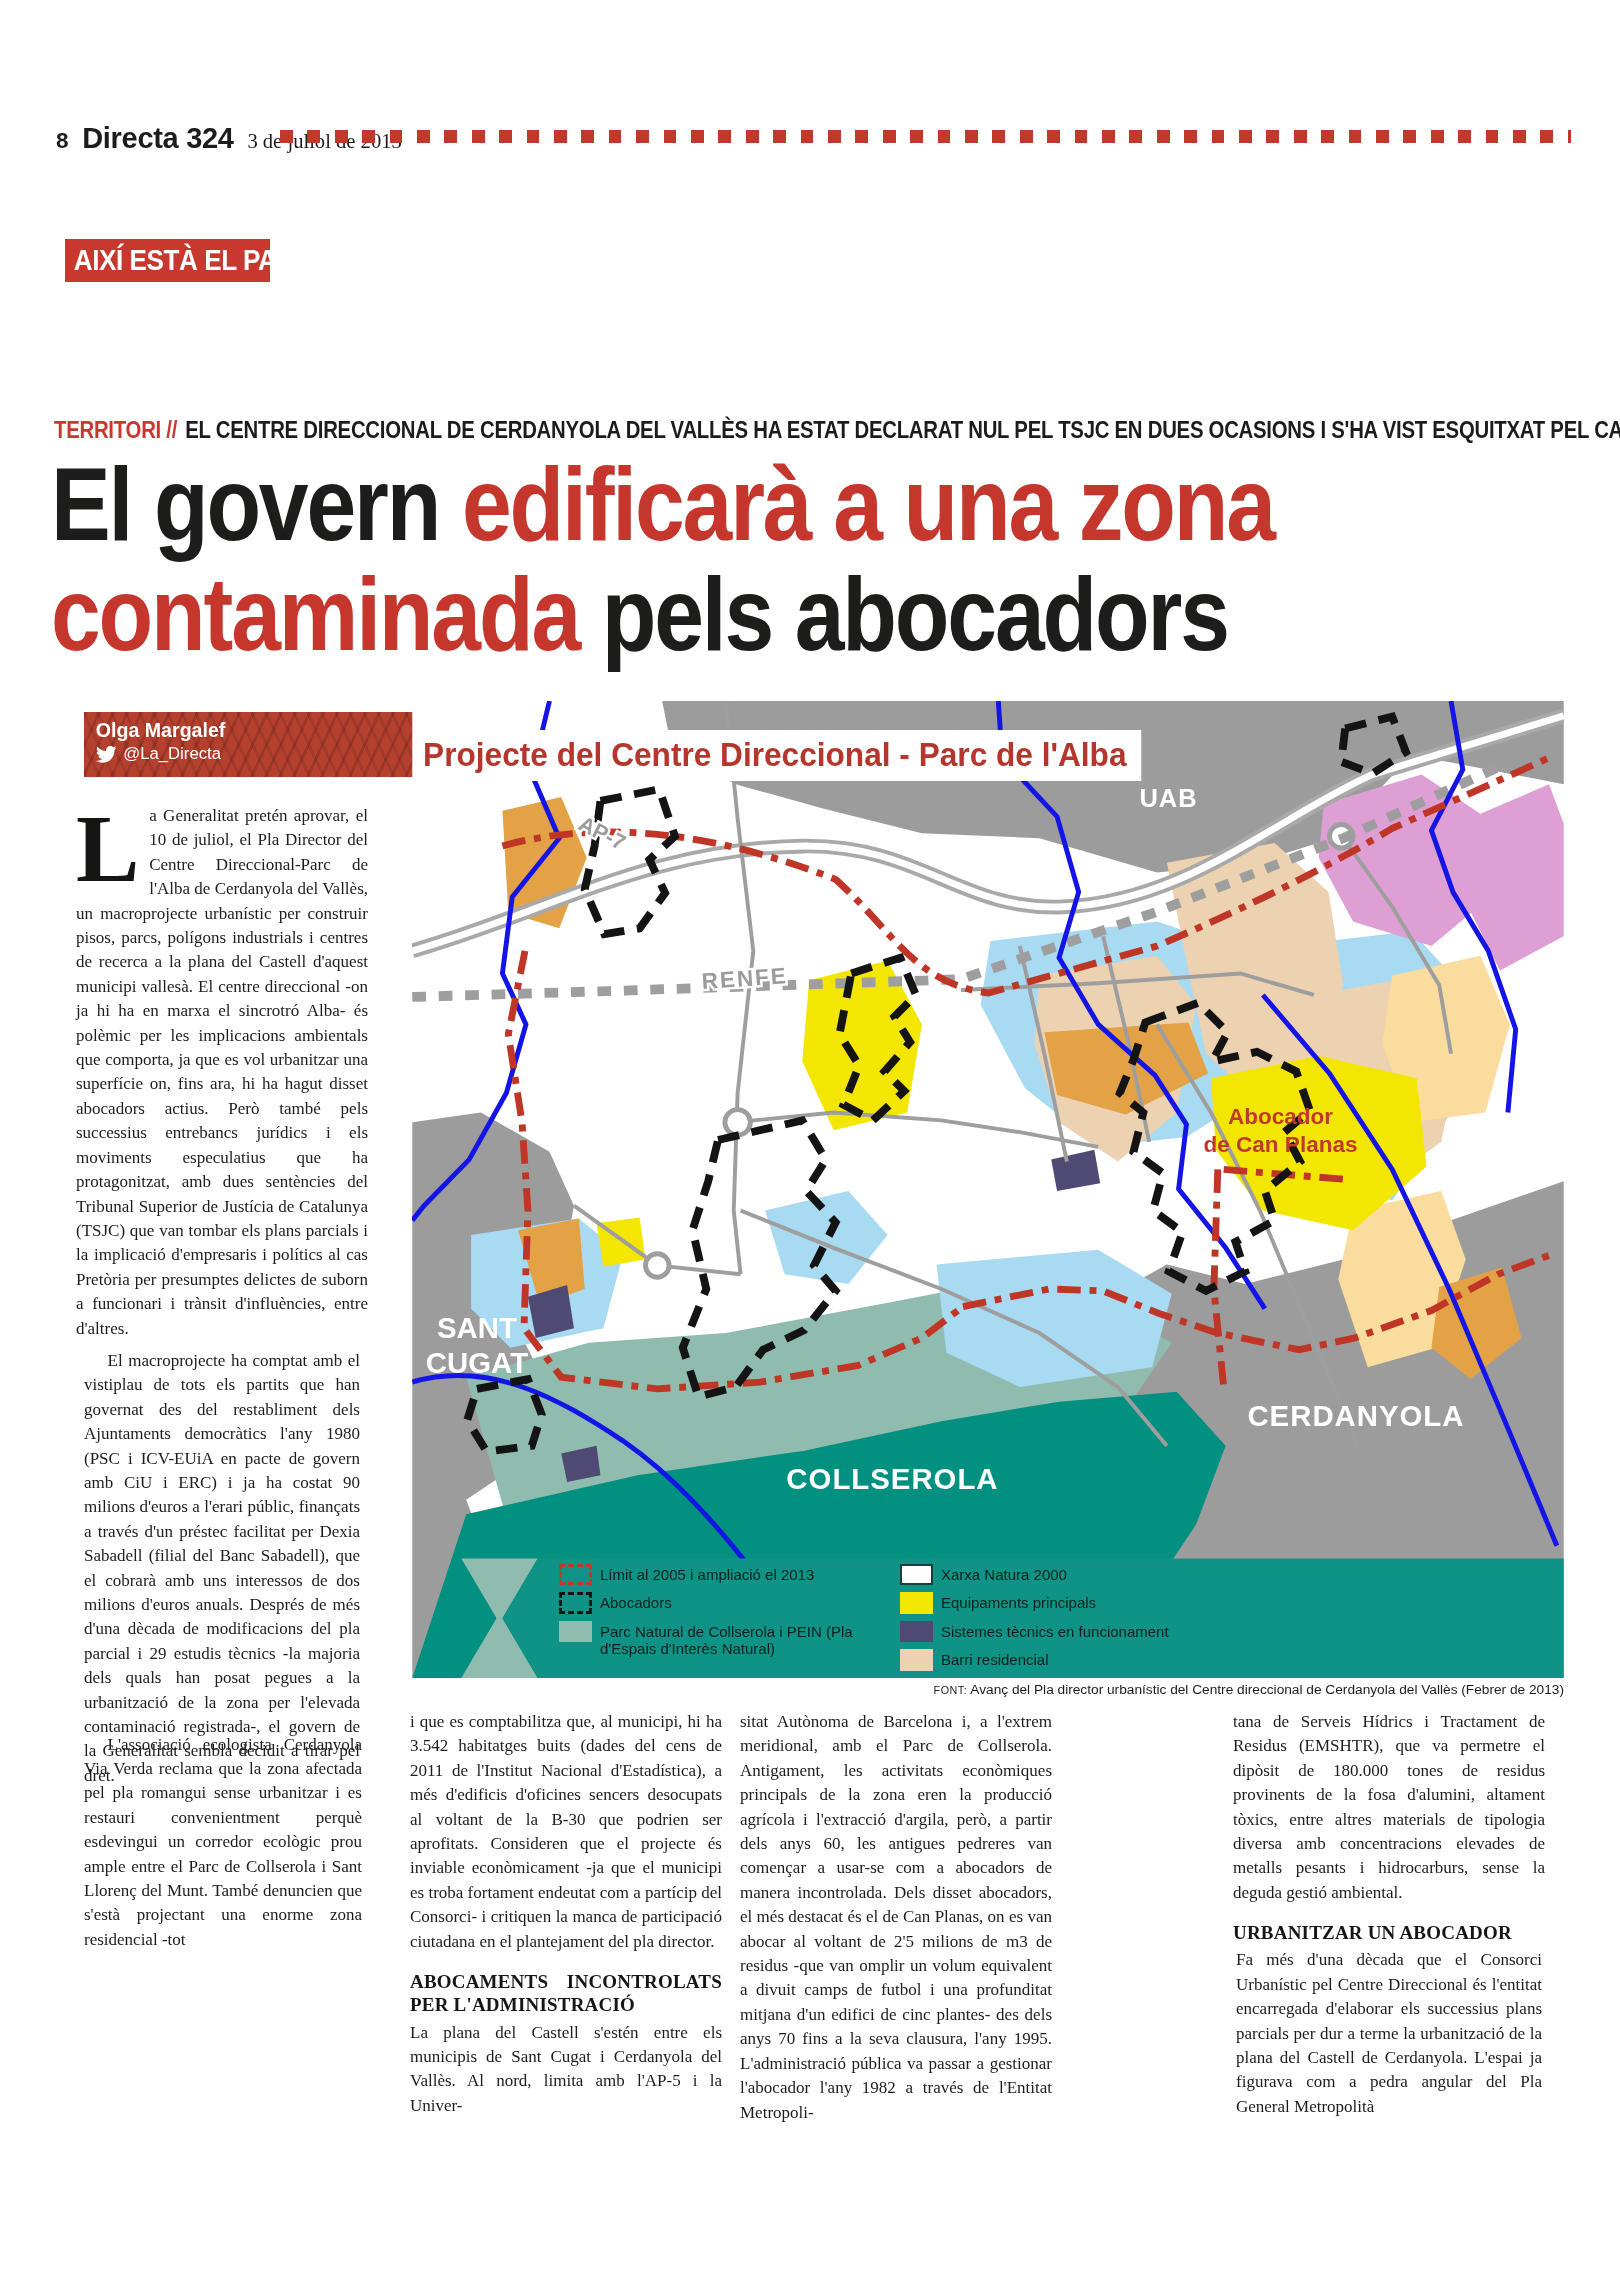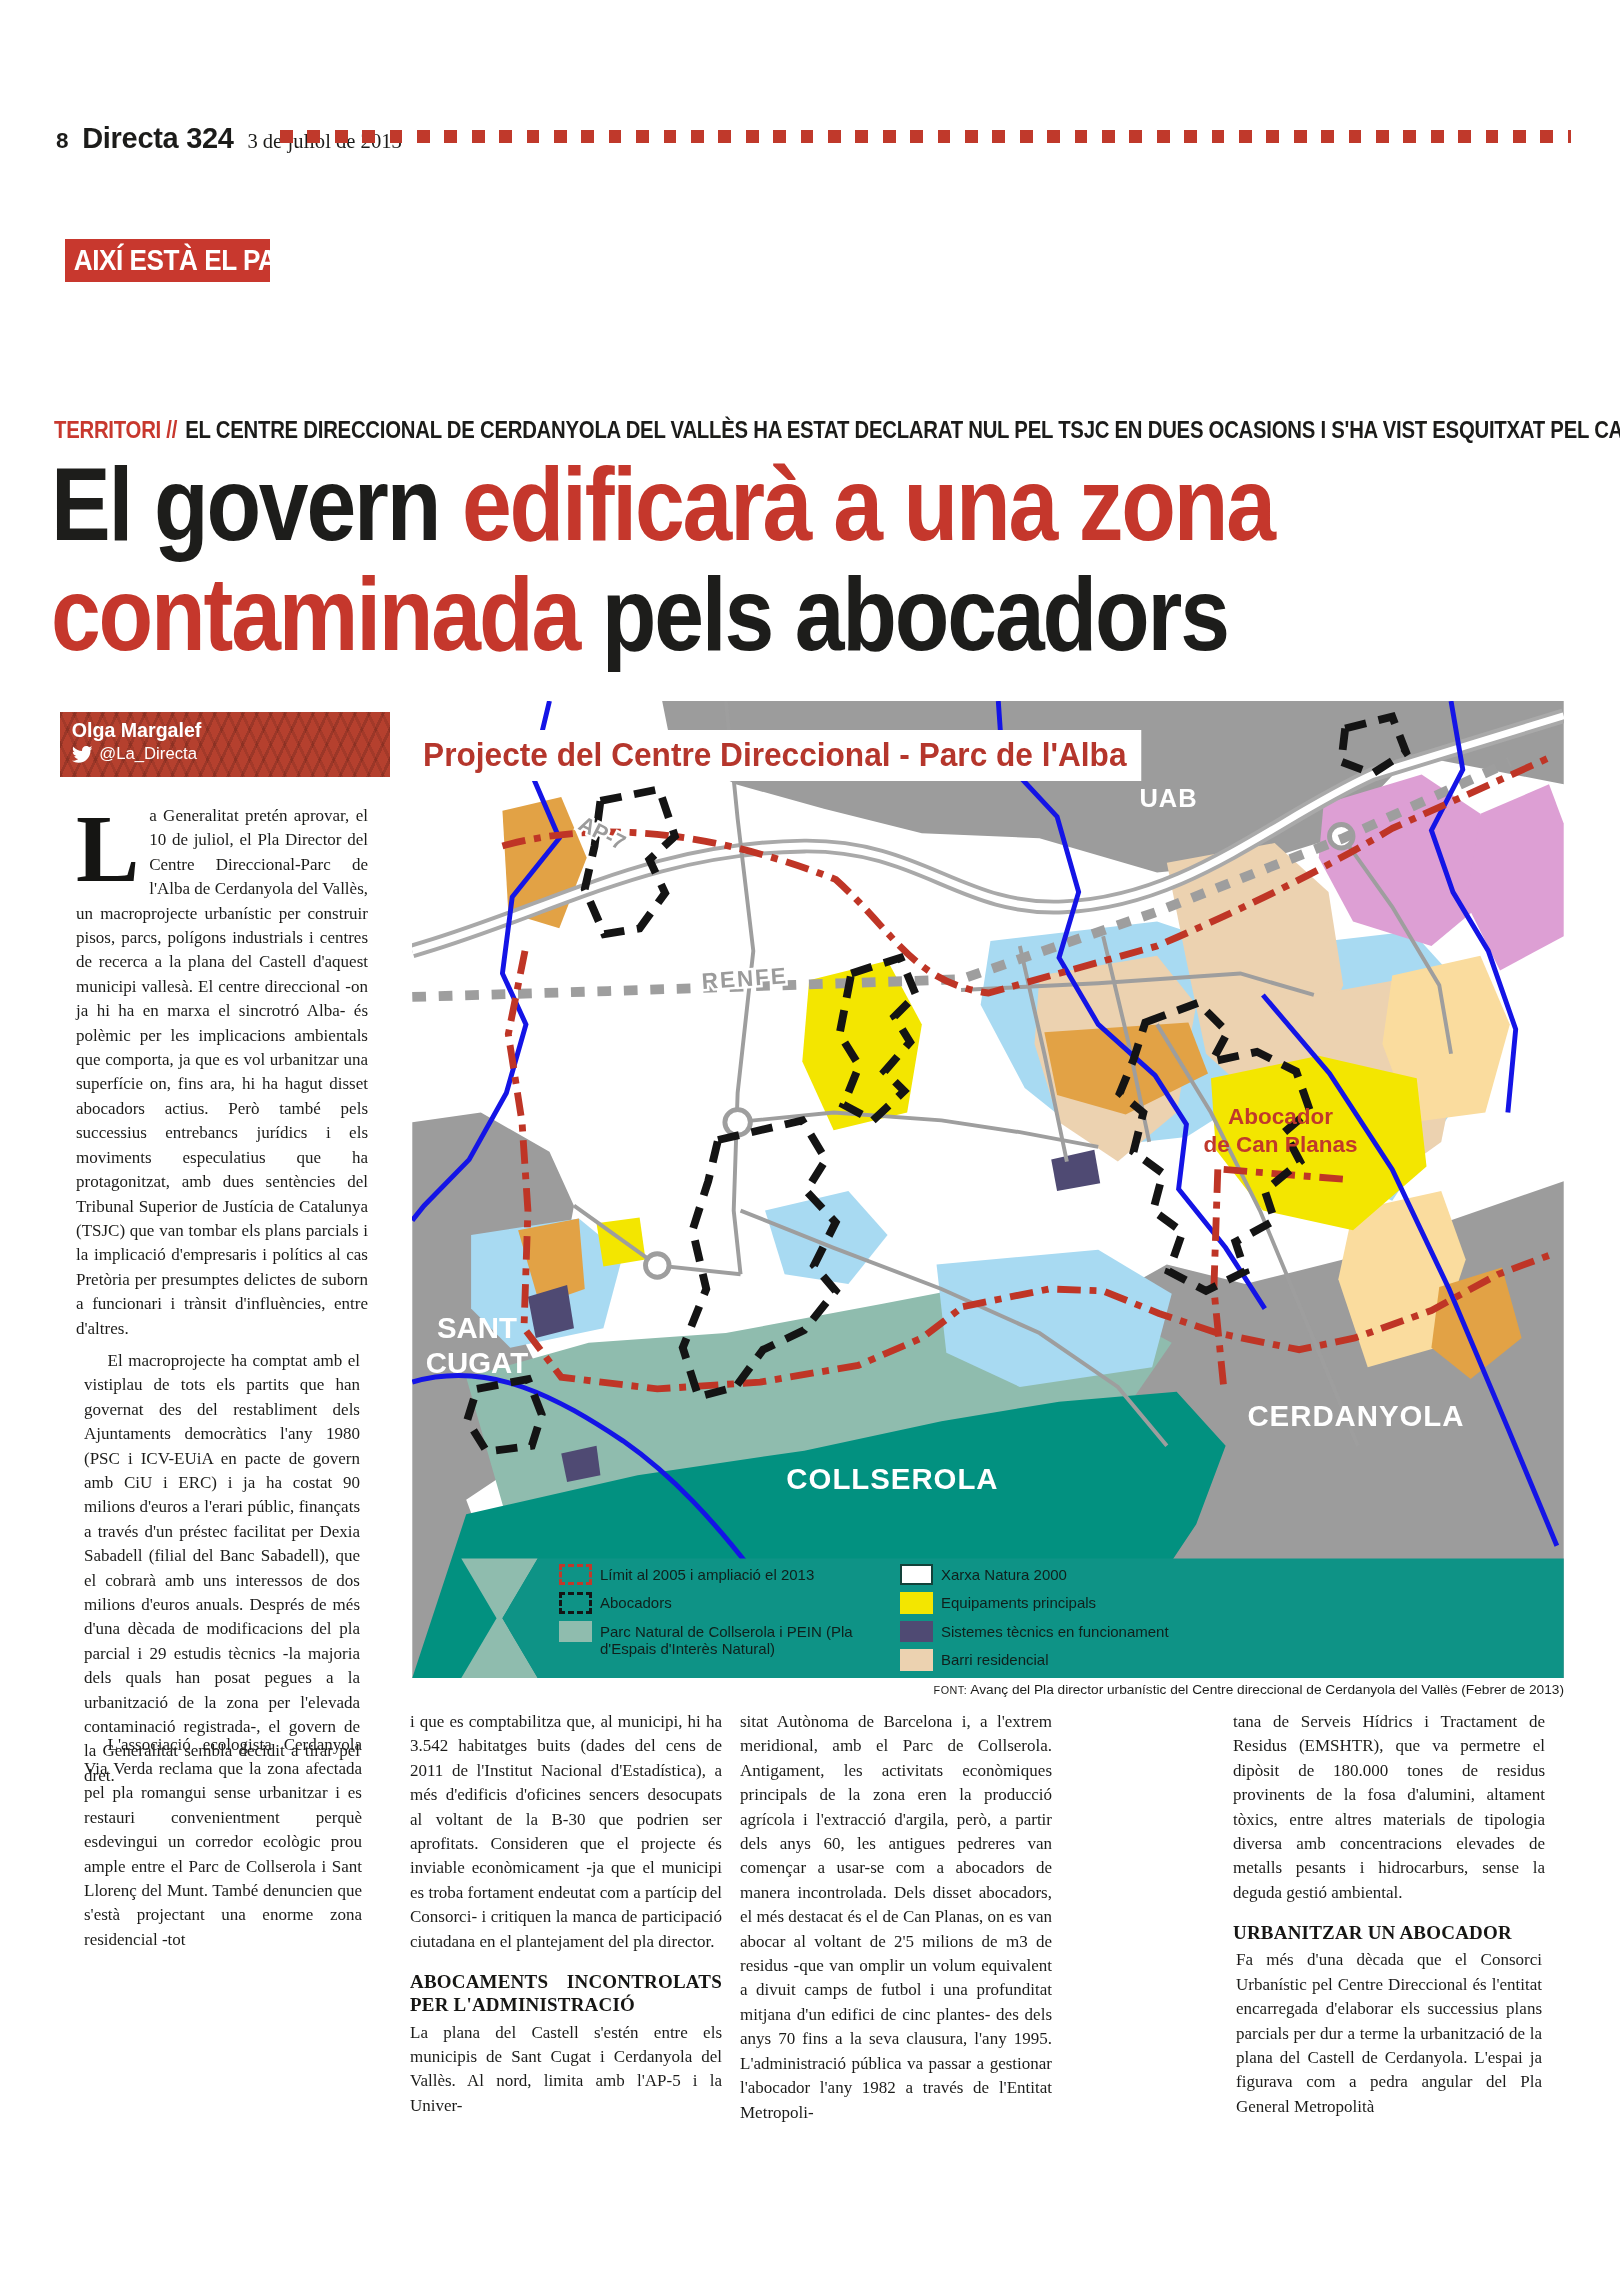--- a/index.html
+++ b/index.html
@@ -19,21 +19,21 @@
   
   .kicker{position:absolute;left:54px;top:416px;white-space:nowrap;font-weight:bold;font-size:24.5px;
           transform:scaleX(.83);transform-origin:left center;letter-spacing:-0.3px;}
   .kicker .kt{color:#c8382e;margin-right:9.8px;}
   
   .headline{position:absolute;left:51px;top:449px;}
   .hl-line{font-weight:bold;font-size:104px;line-height:110px;letter-spacing:-2.5px;white-space:nowrap;
            transform:scaleX(.86);transform-origin:left center;}
   .hl-black{color:#1d1d1b;} .hl-red{color:#c5372c;}
   
-  .byline{position:absolute;left:60px;top:712px;width:330px;height:65px;background:#b5402e;
+  .byline{position:absolute;left:84px;top:712px;width:330px;height:65px;background:#b5402e;
           background-image:repeating-linear-gradient(115deg,rgba(0,0,0,.14) 0 2.9px,transparent 2.9px 12.7px),
                            repeating-linear-gradient(65deg,rgba(0,0,0,.10) 0 2.9px,transparent 2.9px 12.7px);
           padding:6.9px 11.8px;box-sizing:border-box;}
   .byline .author{color:#fff;font-weight:bold;font-size:19.6px;line-height:23.5px;}
   .byline .handle{color:#fff;font-size:16.7px;line-height:23.5px;display:flex;align-items:center;gap:6.9px;}
   
   .body-text{font-family:"Liberation Serif",serif;font-size:17px;line-height:24.4px;
              text-align:justify;color:#1c1c1a;}
   .col1{position:absolute;left:76px;top:804px;width:292px;}
   .dropcap{float:left;font-family:"Liberation Serif",serif;font-weight:bold;font-size:95px;

